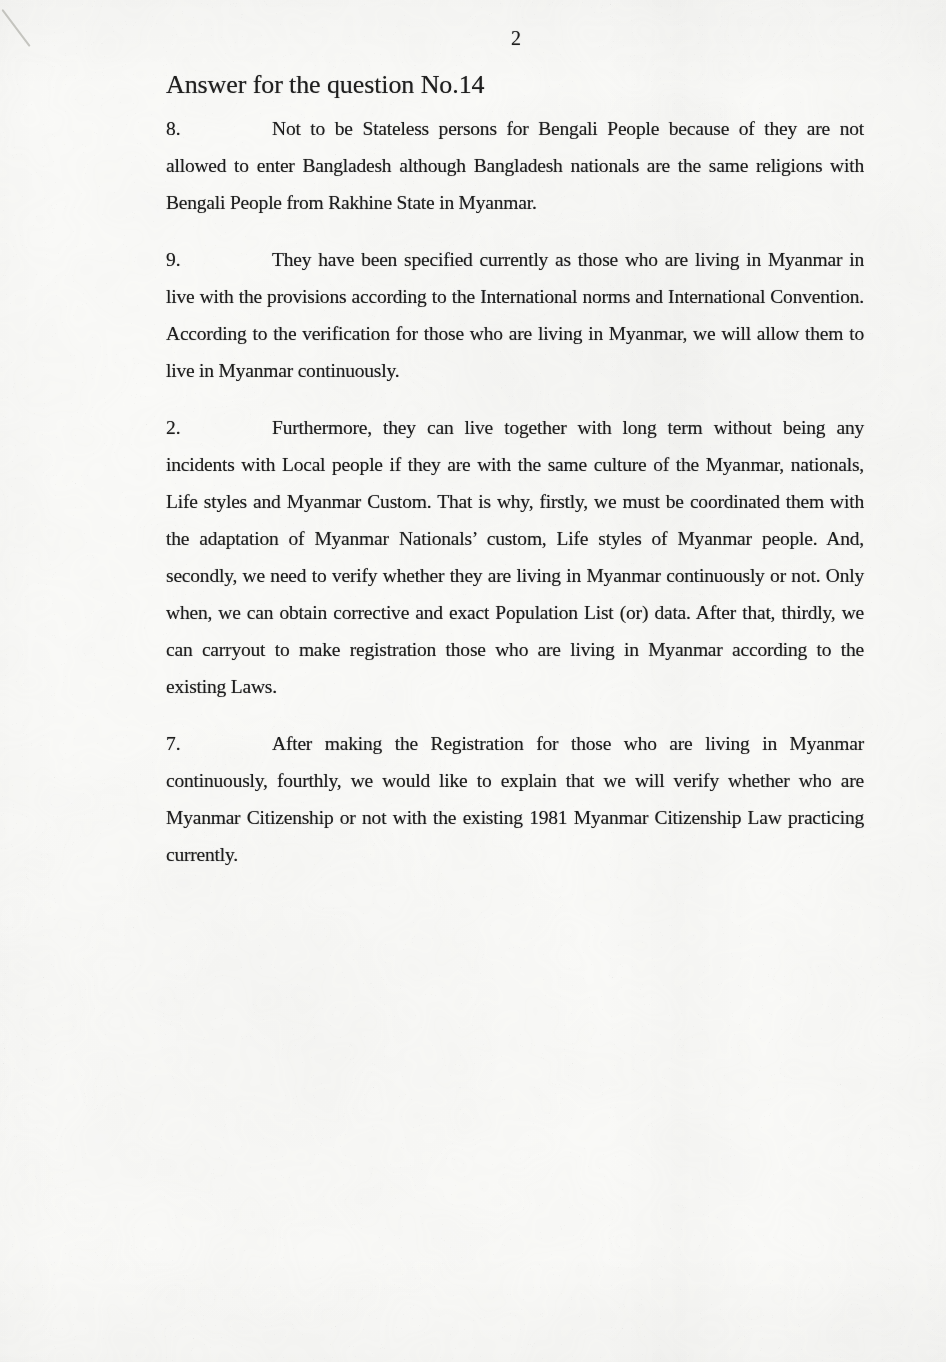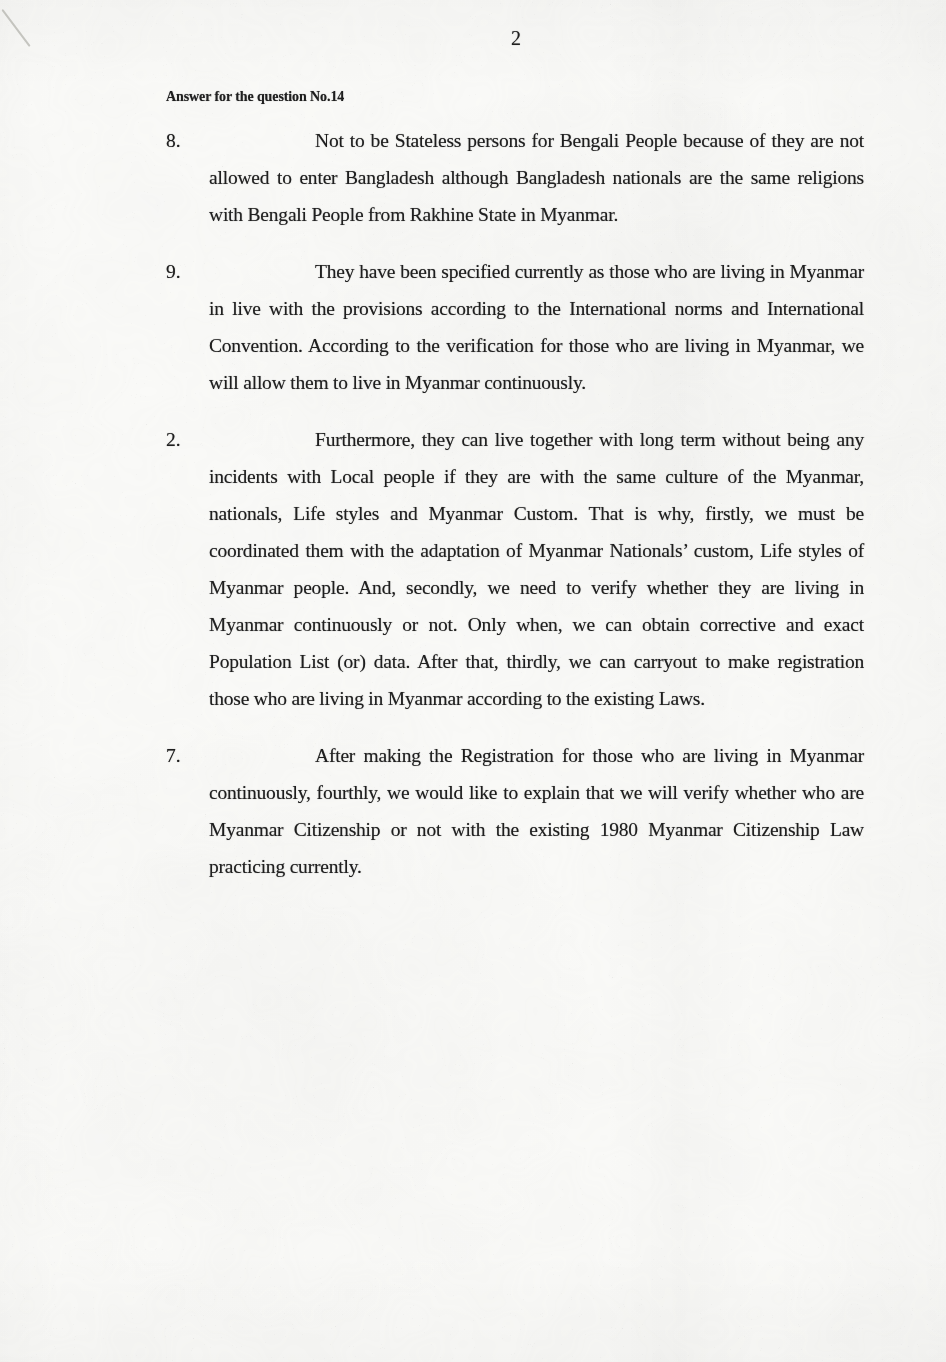--- a/index.html
+++ b/index.html
@@ -58,25 +58,25 @@
   }
 
   .page-number {
     height: 22px;
     line-height: 22px;
     font-size: 20px;
     text-align: center;
   }
 
   .heading {
-    margin-top: 36px;
+    margin-top: 24px;
     margin-bottom: 13px;
-    font-size: 14px;
+    font-size: 26px;
     line-height: 24px;
-    font-weight: bold;
+    font-weight: normal;
     letter-spacing: -0.1px;
   }
 
   .para {
     position: relative;
     width: 698px;
   }
 
   .para + .para { margin-top: 20px; }
 
@@ -88,21 +88,20 @@
     font-size: 19.5px;
   }
 
   .para-text {
     font-size: 19.5px;
     line-height: 37px;
     letter-spacing: -0.2px;
     text-indent: 106px;
     text-align: justify;
     text-align-last: left;
-    margin-left: 43px;
   }
 
   .noise-overlay {
     position: absolute;
     left: 0;
     top: 0;
     width: 946px;
     height: 1362px;
     pointer-events: none;
   }
@@ -130,21 +129,21 @@
       <p class="para-text">They have been specified currently as those who are living in Myanmar in live with the provisions according to the International norms and International Convention. According to the verification for those who are living in Myanmar, we will allow them to live in Myanmar continuously.</p>
     </div>
 
     <div class="para">
       <span class="para-num">2.</span>
       <p class="para-text">Furthermore, they can live together with long term without being any incidents with Local people if they are with the same culture of the Myanmar, nationals, Life styles and Myanmar Custom. That is why, firstly, we must be coordinated them with the adaptation of Myanmar Nationals’ custom, Life styles of Myanmar people. And, secondly, we need to verify whether they are living in Myanmar continuously or not. Only when, we can obtain corrective and exact Population List (or) data. After that, thirdly, we can carryout to make registration those who are living in Myanmar according to the existing Laws.</p>
     </div>
 
     <div class="para">
       <span class="para-num">7.</span>
-      <p class="para-text">After making the Registration for those who are living in Myanmar continuously, fourthly, we would like to explain that we will verify whether who are Myanmar Citizenship or not with the existing 1980 Myanmar Citizenship Law practicing currently.</p>
+      <p class="para-text">After making the Registration for those who are living in Myanmar continuously, fourthly, we would like to explain that we will verify whether who are Myanmar Citizenship or not with the existing 1981 Myanmar Citizenship Law practicing currently.</p>
     </div>
 
   </div>
 
   <svg class="noise-overlay" width="946" height="1362" xmlns="http://www.w3.org/2000/svg">
     <defs>
       <filter id="grain" x="0" y="0" width="100%" height="100%">
         <feTurbulence type="fractalNoise" baseFrequency="0.9" numOctaves="2" seed="7" stitchTiles="stitch"></feTurbulence>
         <feColorMatrix type="matrix" values="0 0 0 0 0.42  0 0 0 0 0.42  0 0 0 0 0.40  0 0 0 1 0"></feColorMatrix>
         <feComponentTransfer>

